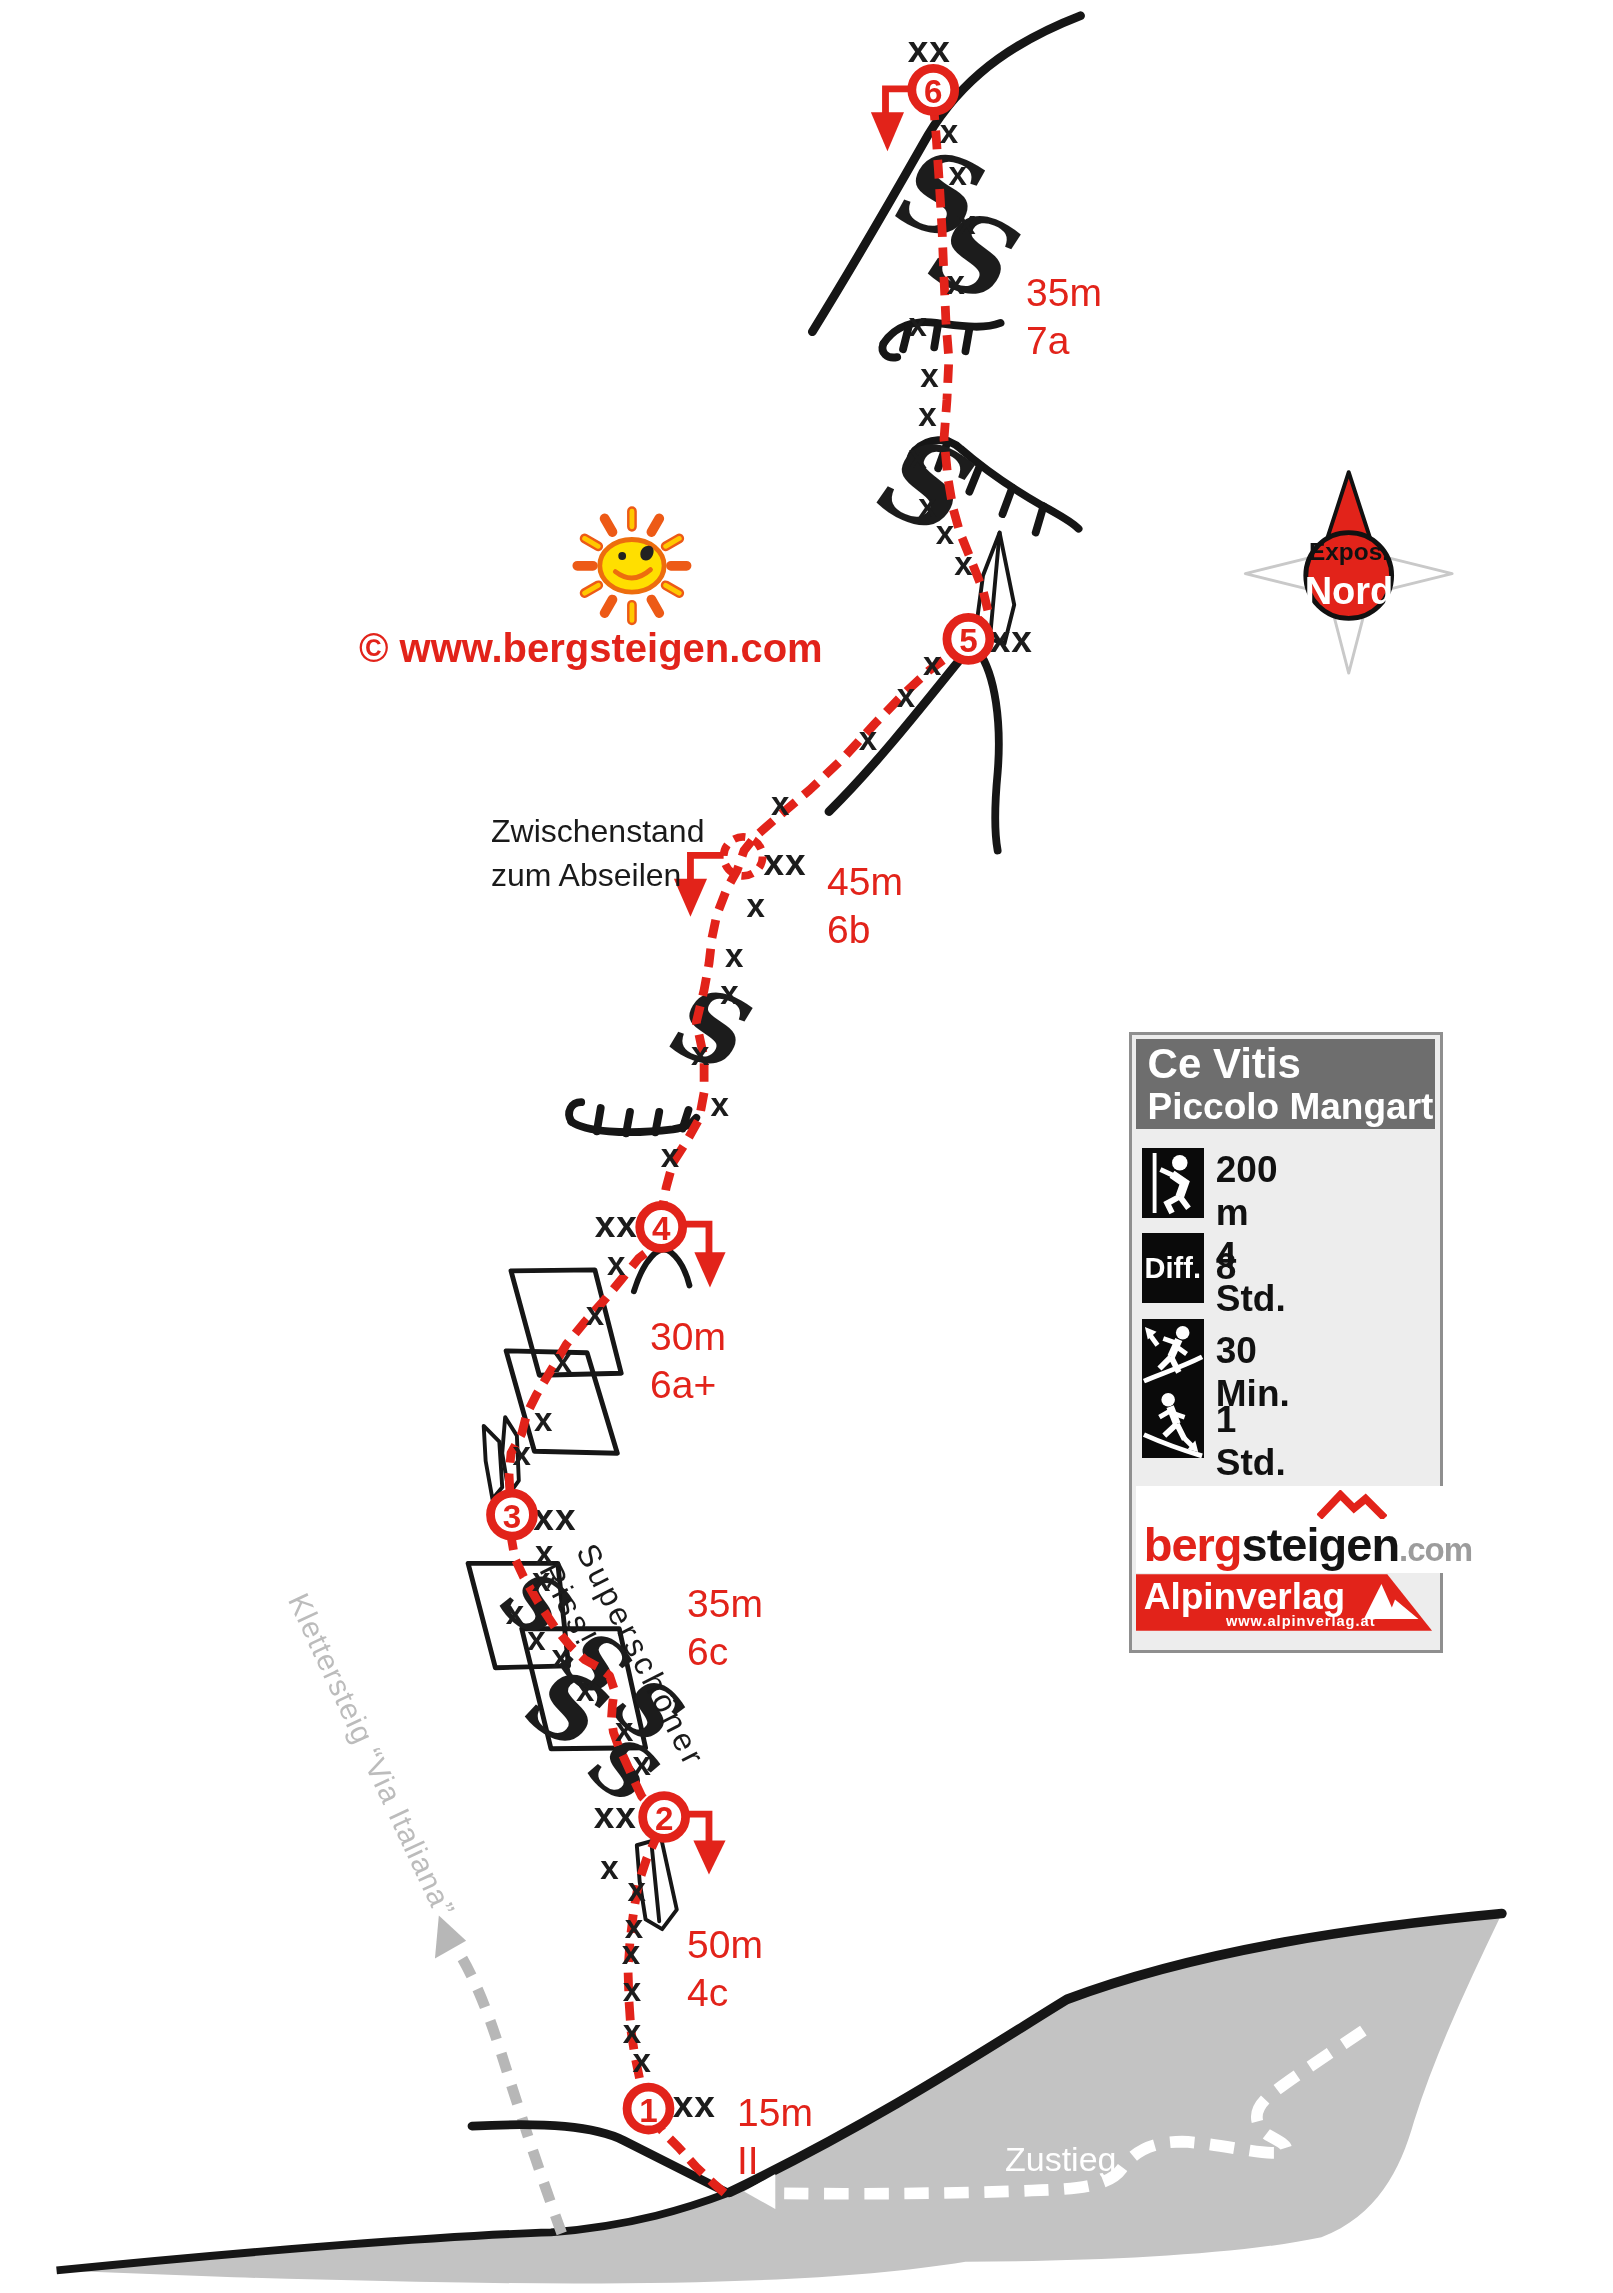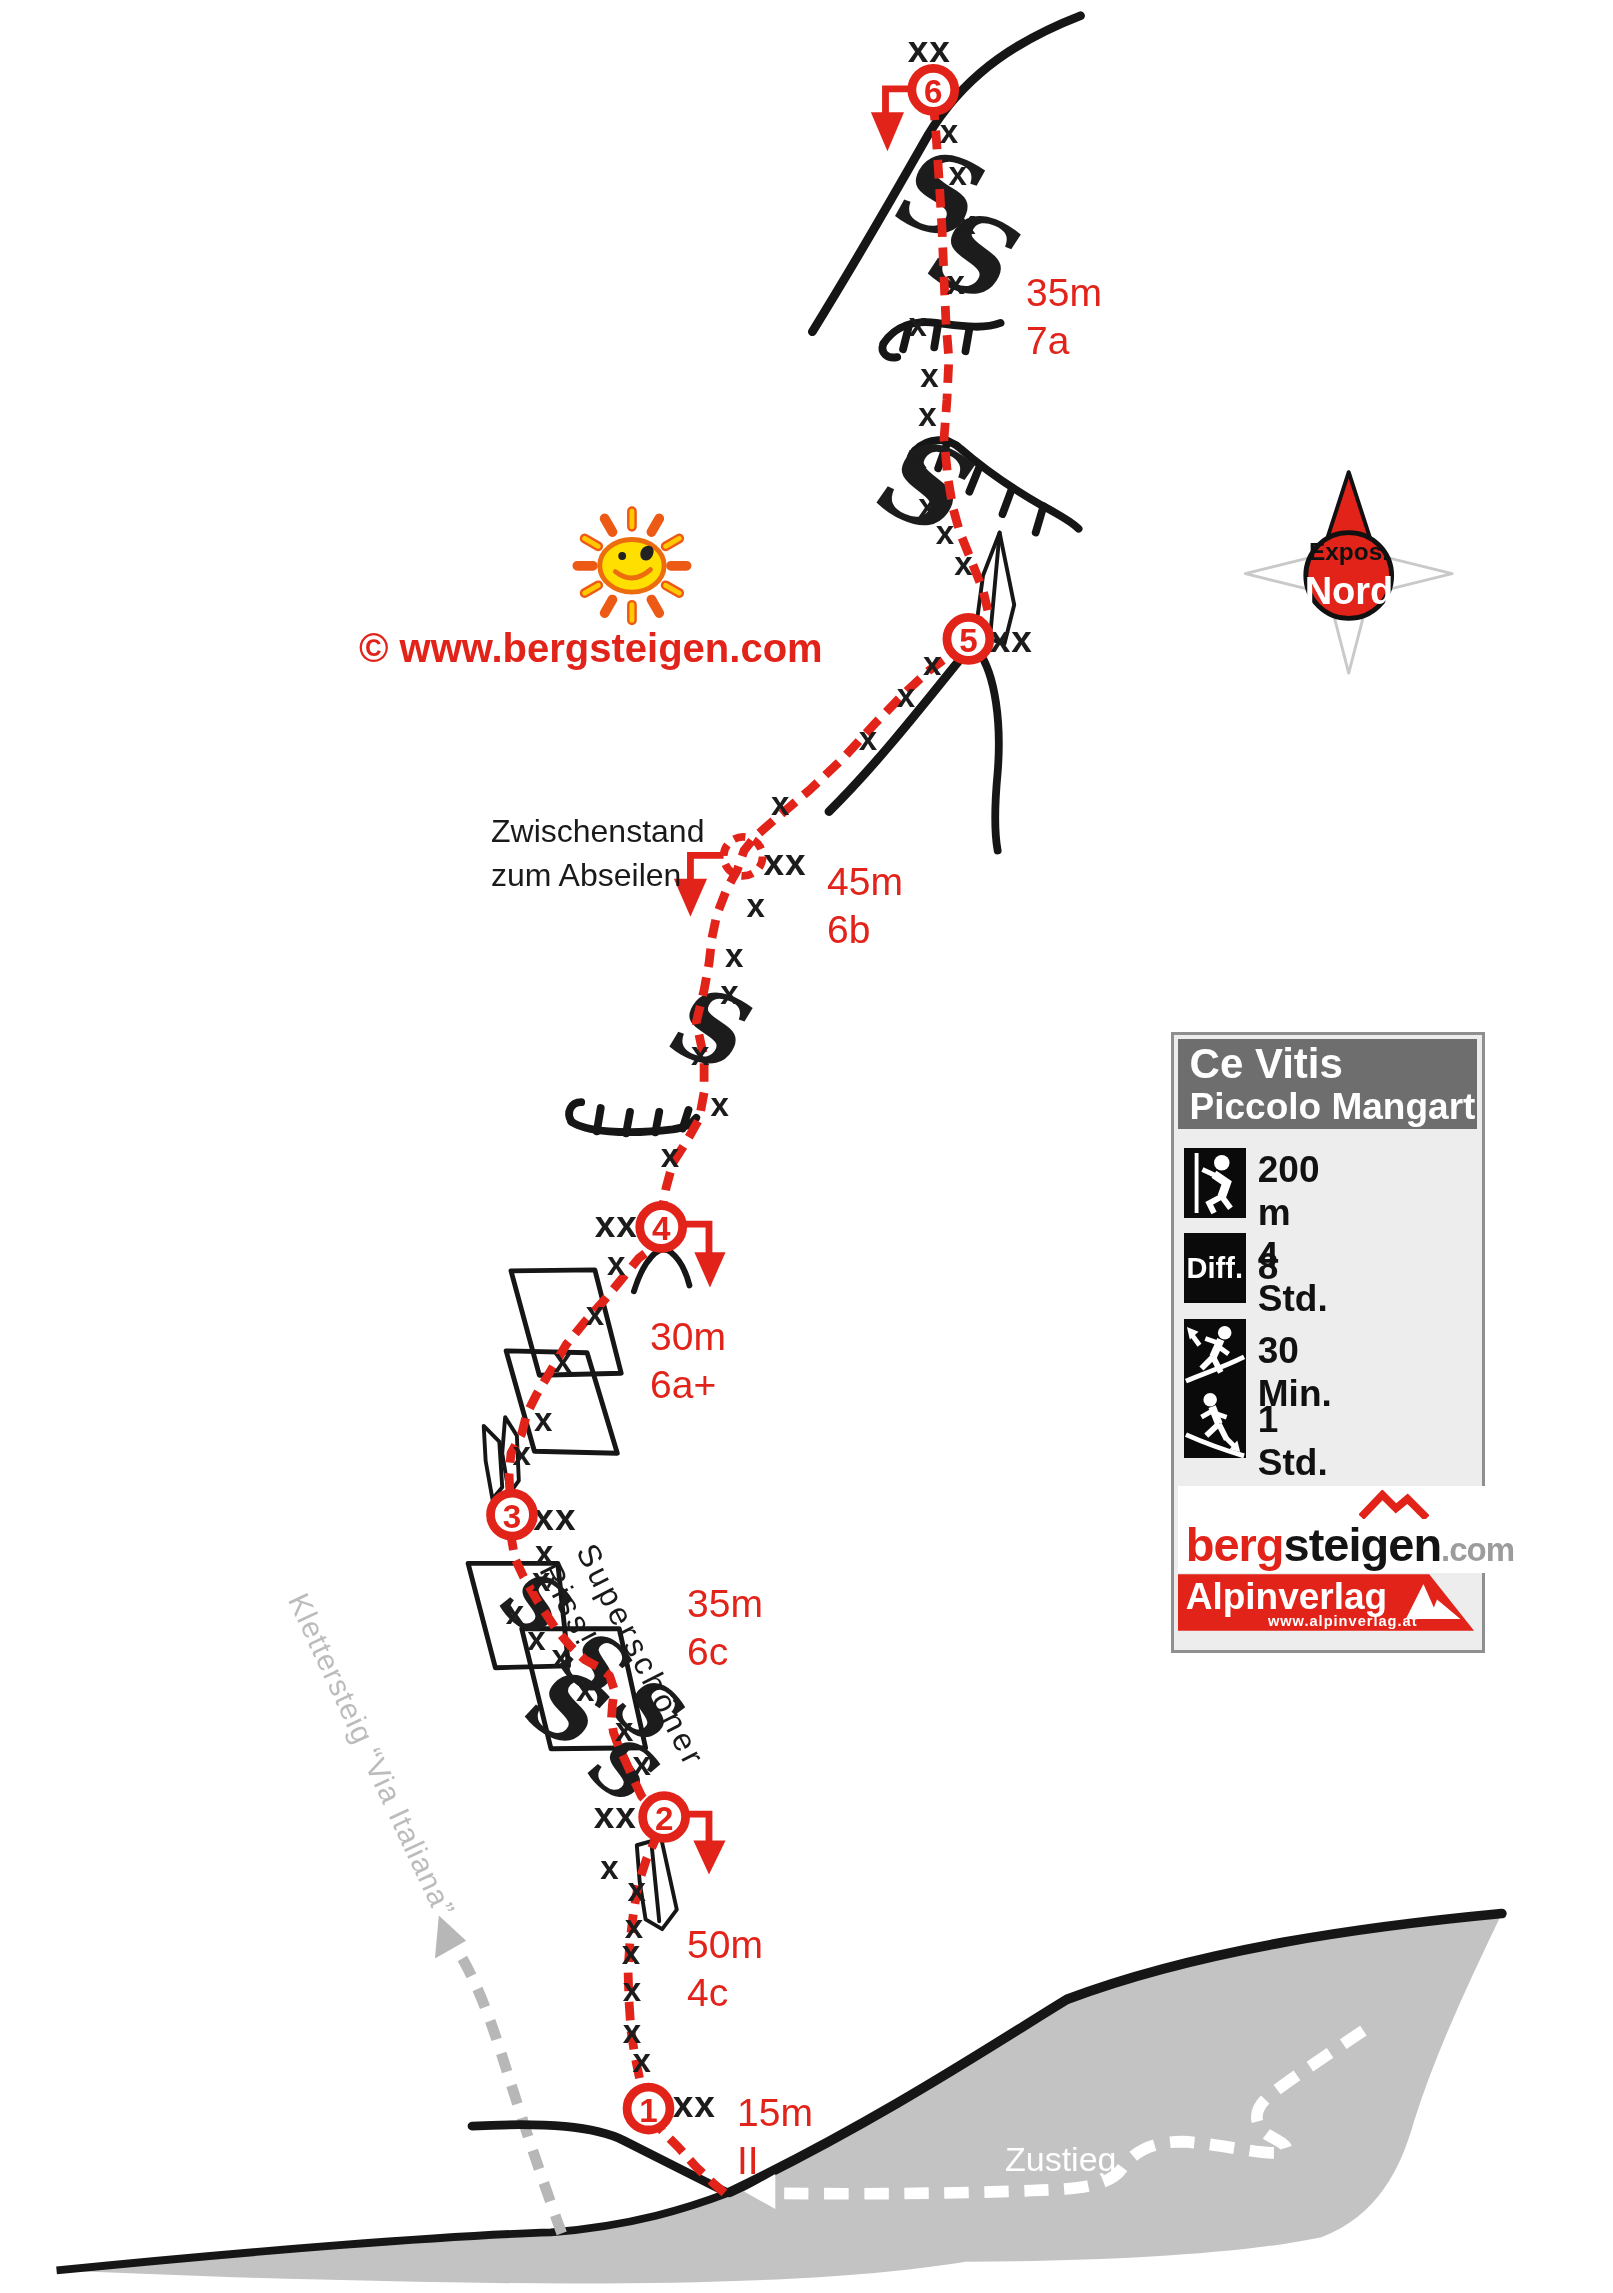--- a/index.html
+++ b/index.html
@@ -9,21 +9,21 @@
   .ovl{position:absolute;white-space:nowrap;}
   .pitch-label{font-size:39px;line-height:48px;color:#e2231a;}
   .bolt{font:700 34px "Liberation Sans",sans-serif;fill:#1c1c1c;text-anchor:middle;dominant-baseline:central;}
   .anchor{font:700 38px "Liberation Sans",sans-serif;fill:#1c1c1c;text-anchor:middle;dominant-baseline:central;letter-spacing:1px;}
   .crack{font-family:"DejaVu Serif",serif;font-style:italic;font-weight:700;fill:#1c1c1c;
          text-anchor:middle;dominant-baseline:central;}
   .belay-c{fill:#fff;stroke:#e2231a;stroke-width:9;}
   .belay-n{font:700 34px "Liberation Sans",sans-serif;fill:#e2231a;text-anchor:middle;dominant-baseline:central;}
   
   #infobox{position:absolute;left:1129px;top:1032px;width:314px;height:621px;
-           border:3.9px solid #8f8f8f;background:#ededed;box-sizing:border-box;margin-left:42px;}
+           border:3.9px solid #8f8f8f;background:#ededed;box-sizing:border-box;}
   #ib-header{position:absolute;left:3.9px;top:3.9px;width:287px;height:88px;background:#6e6e6e;
              color:#fff;padding:2px 0 0 11.7px;}
   #ib-title{font-size:42px;font-weight:700;line-height:45px;}
   #ib-subtitle{font-size:37px;font-weight:700;line-height:41px;}
   .stat-row{position:absolute;left:9.8px;border-radius:15px;}
   .stat-icon{width:62px;height:70px;background:#0a0a0a;position:relative;}
   .stat-icon.diff{color:#fff;font-size:29px;font-weight:700;display:flex;align-items:center;justify-content:center;}
   .stat-text{position:absolute;left:74px;top:0;font-size:37px;font-weight:700;color:#111;line-height:43px;}
   #brand-strip{position:absolute;left:3.9px;top:451px;width:348px;height:87px;background:#fff;}
   #brand-text{position:absolute;left:7.8px;top:31px;font-weight:700;font-size:47px;letter-spacing:-1px;}

